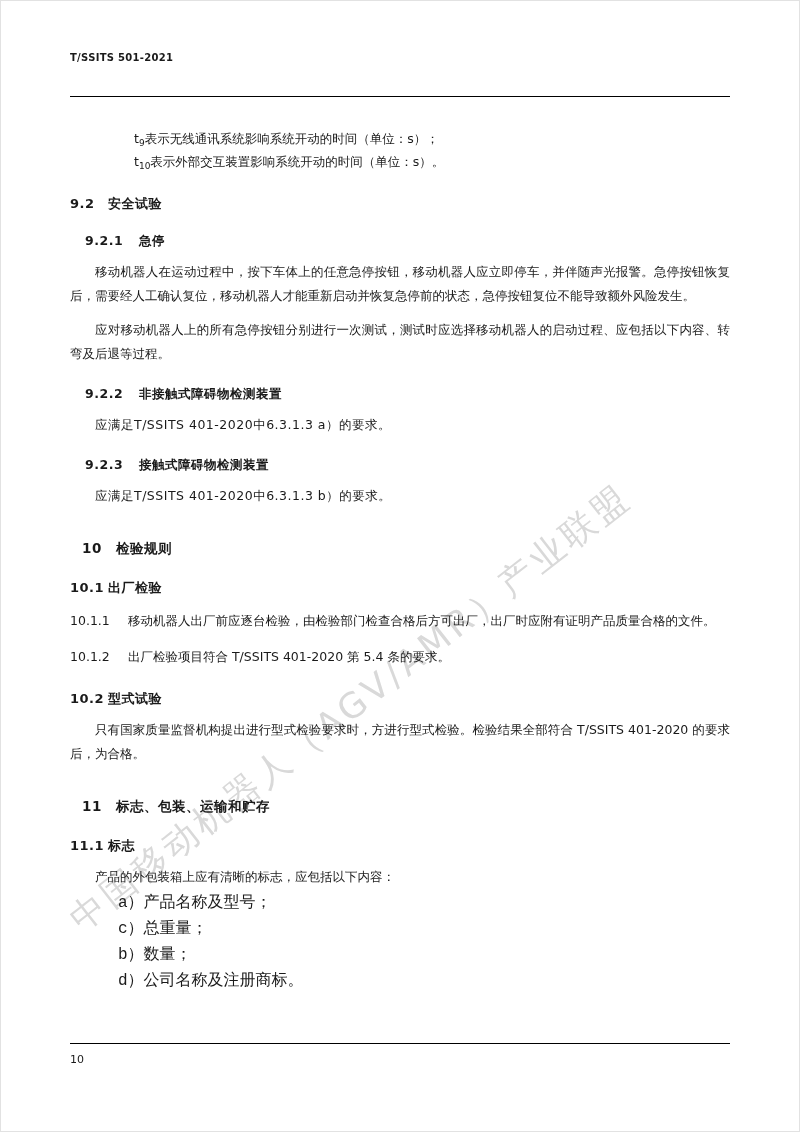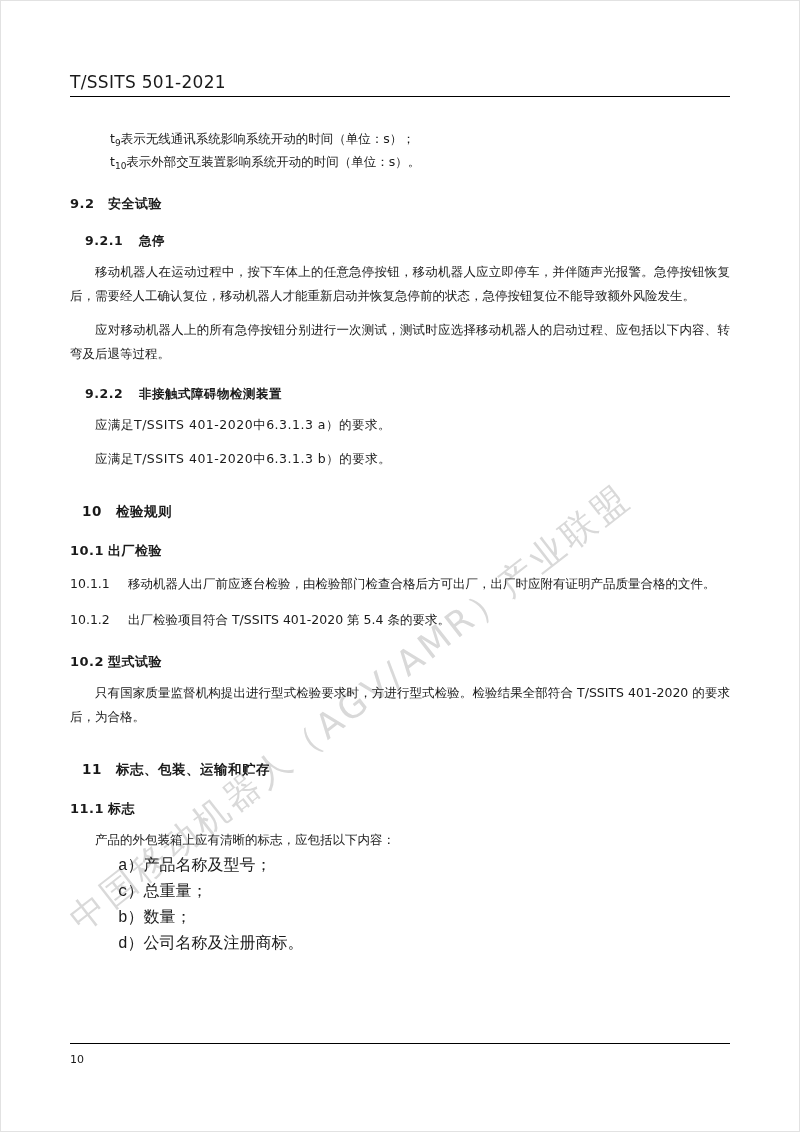--- a/index.html
+++ b/index.html
@@ -44,23 +44,23 @@
     white-space: nowrap;
     transform-origin: left top;
     transform: rotate(-38deg);
   }
   .wm1 { left: 60px;  top: 905px; }
 
   
   .header {
     position: absolute;
     left: 70px;
-    top: 72px;
-    font-size: 17px;
-    font-weight: normal;
+    top: 52px;
+    font-size: 10px;
+    font-weight: bold;
     letter-spacing: .3px;
     z-index: 3;
   }
   .rule-top {
     position: absolute;
     left: 70px;
     top: 96px;
     width: 660px;
     border-top: 1px solid #000;
     z-index: 3;
@@ -71,21 +71,21 @@
     position: absolute;
     left: 70px;
     top: 128px;
     width: 660px;
     z-index: 3;
   }
 
   .sub-note {
     font-size: 12.5px;
     line-height: 22px;
-    margin-left: 40px;
+    margin-left: 64px;
     white-space: nowrap;
   }
   .sub-note sub {
     font-size: 9px;
     vertical-align: baseline;
     position: relative;
     top: 3px;
   }
 
   h2.clause {
@@ -186,20 +186,23 @@
       <span class="num">9.2.1</span><span>急停</span>
     </h3>
     <p class="body">移动机器人在运动过程中，按下车体上的任意急停按钮，移动机器人应立即停车，并伴随声光报警。急停按钮恢复后，需要经人工确认复位，移动机器人才能重新启动并恢复急停前的状态，急停按钮复位不能导致额外风险发生。</p>
     <p class="body">应对移动机器人上的所有急停按钮分别进行一次测试，测试时应选择移动机器人的启动过程、应包括以下内容、转弯及后退等过程。</p>
 
     <h3 class="clause3">
       <span class="num">9.2.2</span><span>非接触式障碍物检测装置</span>
     </h3>
     <p class="body mono-ref">应满足T/SSITS 401-2020中6.3.1.3 a）的要求。</p>
 
+    <h3 class="clause3">
+      <span class="num">9.2.3</span><span>接触式障碍物检测装置</span>
+    </h3>
     <p class="body mono-ref">应满足T/SSITS 401-2020中6.3.1.3 b）的要求。</p>
 
     <h2 class="major">
       <span class="num">10</span><span>检验规则</span>
     </h2>
 
     <h2 class="clause">
       <span class="num">10.1</span><span>出厂检验</span>
     </h2>
     <p class="numbered">

